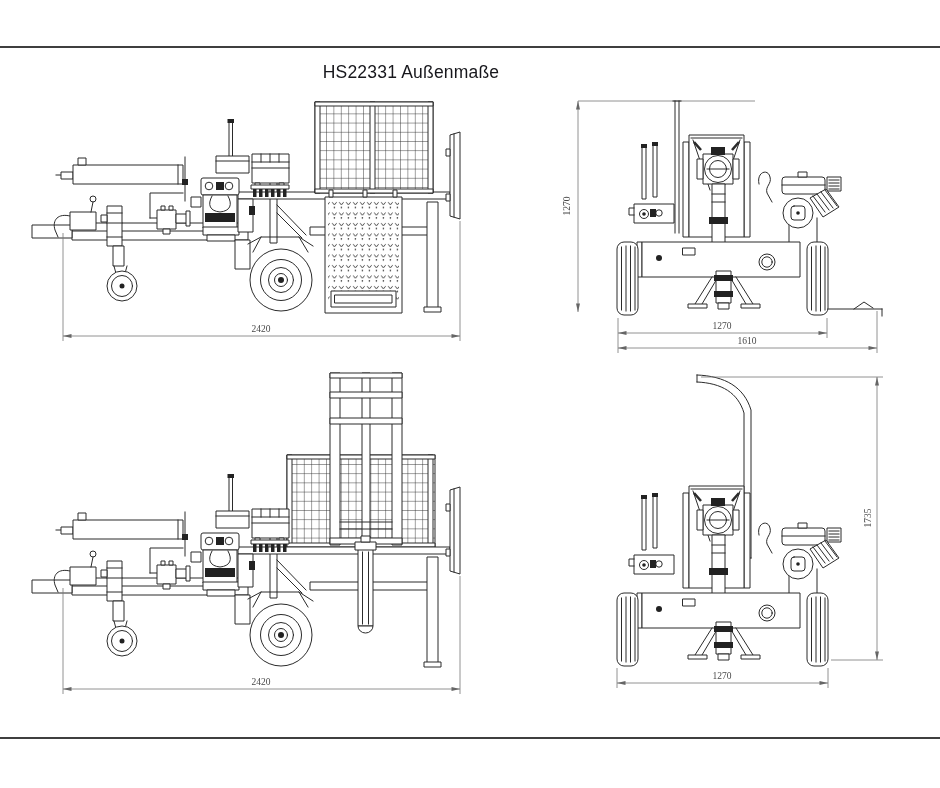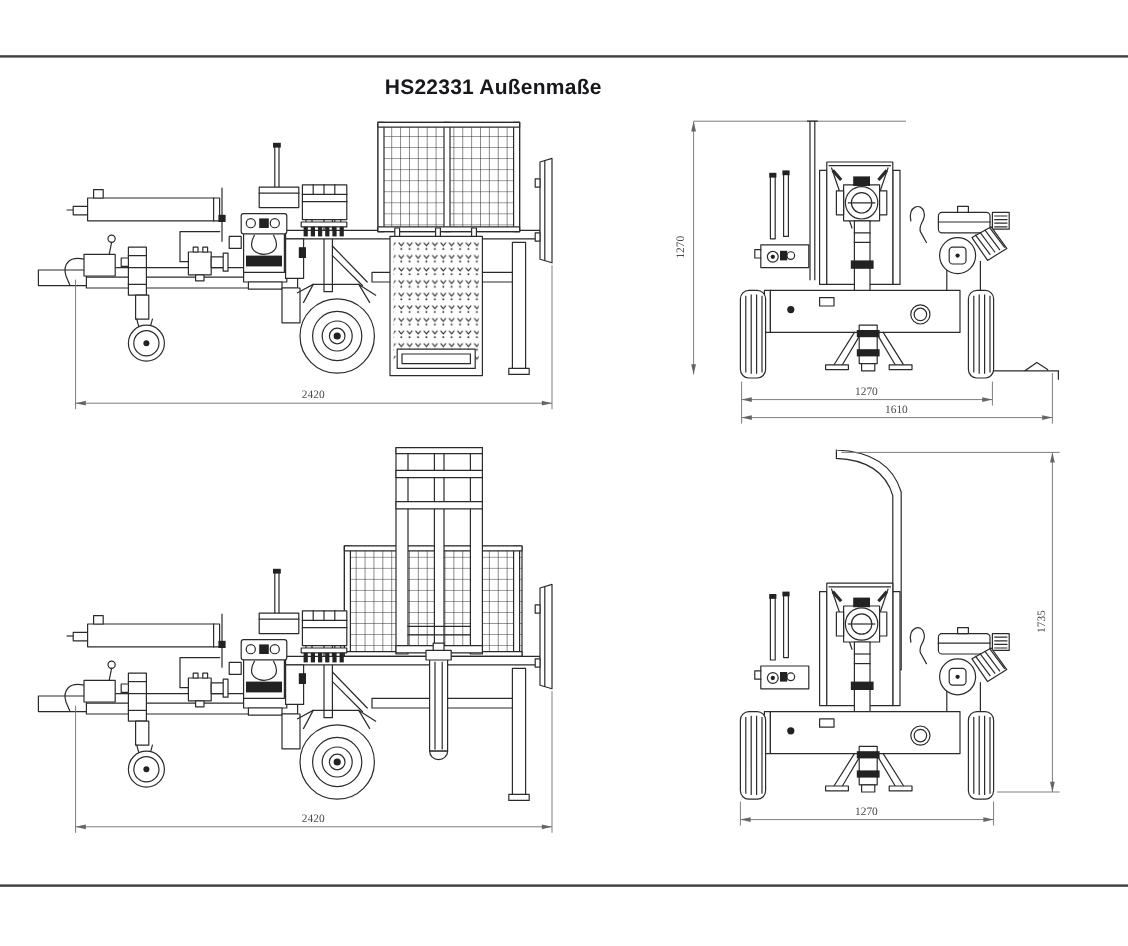--- a/index.html
+++ b/index.html
@@ -2,21 +2,21 @@
 <html><head>
 <meta charset="utf-8">
 <style>
   html,body{margin:0;padding:0;background:#ffffff;}
   body{width:940px;height:788px;position:relative;overflow:hidden;
        font-family:"Liberation Sans",sans-serif;}
   .rule{position:absolute;left:0;width:940px;height:2px;background:#3f3f3f;}
   #rule-top{top:46px;}
   #rule-bottom{top:737px;}
   .page-title{position:absolute;top:62px;left:411px;transform:translateX(-50%);
-      font-size:17.5px;font-weight:700;color:#17171c;letter-spacing:.2px;white-space:nowrap;}
+      font-size:17.5px;font-weight:400;color:#17171c;letter-spacing:.2px;white-space:nowrap;}
   .drw{position:absolute;}
   svg .ln{fill:none;stroke:#2b2b2b;stroke-width:1;stroke-linecap:square;stroke-linejoin:round;}
   svg .w{fill:#ffffff;stroke:#2b2b2b;stroke-width:1;stroke-linejoin:round;}
   svg .fd{fill:#222222;stroke:none;}
   svg .thick{stroke:#2b2b2b;stroke-width:2.6;fill:none;}
   svg .dim{stroke:#777777;stroke-width:.8;fill:none;}
   svg .arr{fill:#666666;stroke:none;}
   svg .dimtx{font:9.5px "Liberation Serif",serif;fill:#4a4a4a;text-anchor:middle;}
 </style>
 </head>

